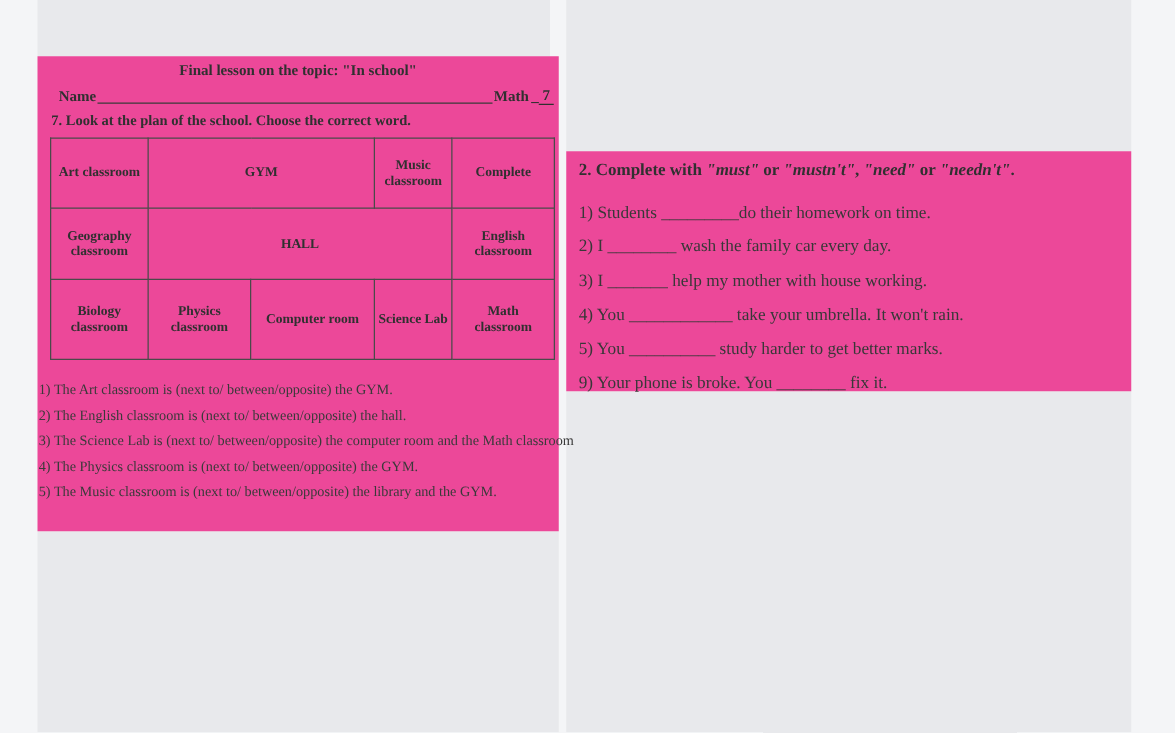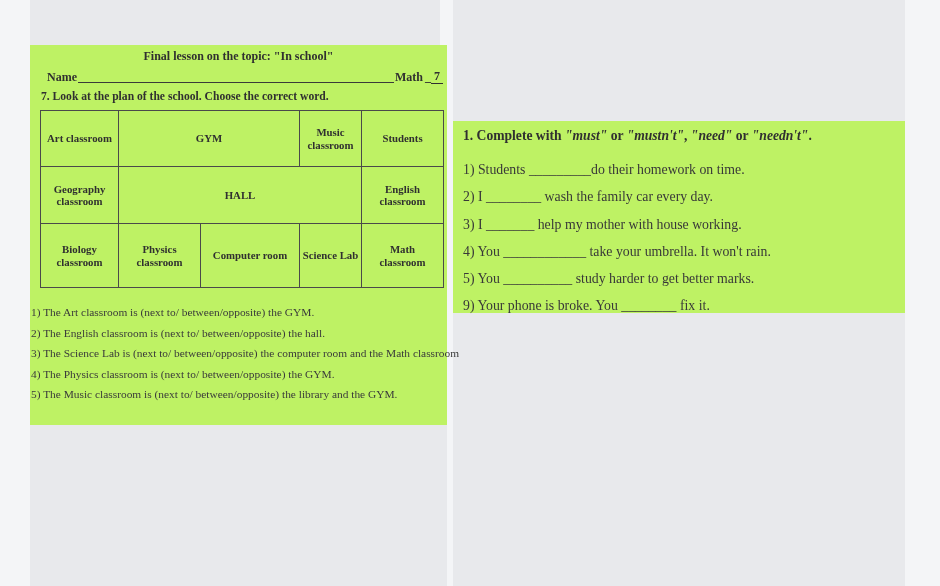--- a/index.html
+++ b/index.html
@@ -2,21 +2,21 @@
 <html><head>
 <meta charset="utf-8">
 <style>
   html,body{margin:0;padding:0;background:#f4f5f7;}
   .screen{
     position:relative;width:940px;height:586px;overflow:hidden;
     background:#f4f5f7;color:#303030;
     font-family:"Liberation Serif","DejaVu Serif",serif;
   }
   .band{position:absolute;background:#e8e9ec;}
-  .paper{position:absolute;background:#bef264;}
+  .paper{position:absolute;background:#ec4899;}
 
   #left-band-top{left:30px;top:0;width:410px;height:45px;}
   #left-page{left:30px;top:45px;width:417px;height:380px;}
   #left-band-bottom{left:30px;top:425px;width:417px;height:161px;}
   #right-band-top{left:453px;top:0;width:452px;height:121px;}
   #right-page{left:453px;top:121px;width:452px;height:192px;}
   #right-band-bottom{left:453px;top:313px;width:452px;height:273px;}
 
   
   .title{text-align:center;font-weight:bold;font-size:12px;line-height:14px;padding-top:4px;}
@@ -72,21 +72,21 @@
           <col style="width:82px">
           <col style="width:99px">
           <col style="width:62px">
           <col style="width:82px">
       </colgroup>
       <tbody>
           <tr class="r1">
         <td>Art classroom</td>
         <td colspan="2">GYM</td>
         <td>Music classroom</td>
-        <td>Students</td>
+        <td>Complete</td>
       </tr>
       <tr class="r2">
         <td>Geography classroom</td>
         <td colspan="3">HALL</td>
         <td class="tight">English classroom</td>
       </tr>
       <tr class="r3">
         <td>Biology classroom</td>
         <td>Physics classroom</td>
         <td>Computer room</td>
@@ -100,21 +100,21 @@
       <div>1) The Art classroom is (next to/ between/opposite) the GYM.</div>
       <div>2) The English classroom is (next to/ between/opposite) the hall.</div>
       <div>3) The Science Lab is (next to/ between/opposite) the computer room and the Math classroom</div>
       <div>4) The Physics classroom is (next to/ between/opposite) the GYM.</div>
       <div>5) The Music classroom is (next to/ between/opposite) the library and the GYM.</div>
     </div>
   </div>
 
   <div class="paper" id="right-page">
     <div class="ex2-heading">
-      <span>1. Complete with </span><span class="q">"must"</span><span> or </span><span class="q">"mustn't"</span><span>, </span><span class="q">"need"</span><span> or </span><span class="q">"needn't"</span><span>.</span>
+      <span>2. Complete with </span><span class="q">"must"</span><span> or </span><span class="q">"mustn't"</span><span>, </span><span class="q">"need"</span><span> or </span><span class="q">"needn't"</span><span>.</span>
     </div>
     <div class="e2-sentences">
       <div>1) Students _________do their homework on time.</div>
       <div>2) I ________ wash the family car every day.</div>
       <div>3) I _______ help my mother with house working.</div>
       <div>4) You ____________ take your umbrella. It won't rain.</div>
       <div>5) You __________ study harder to get better marks.</div>
       <div>9) Your phone is broke. You ________ fix it.</div>
     </div>
   </div>

